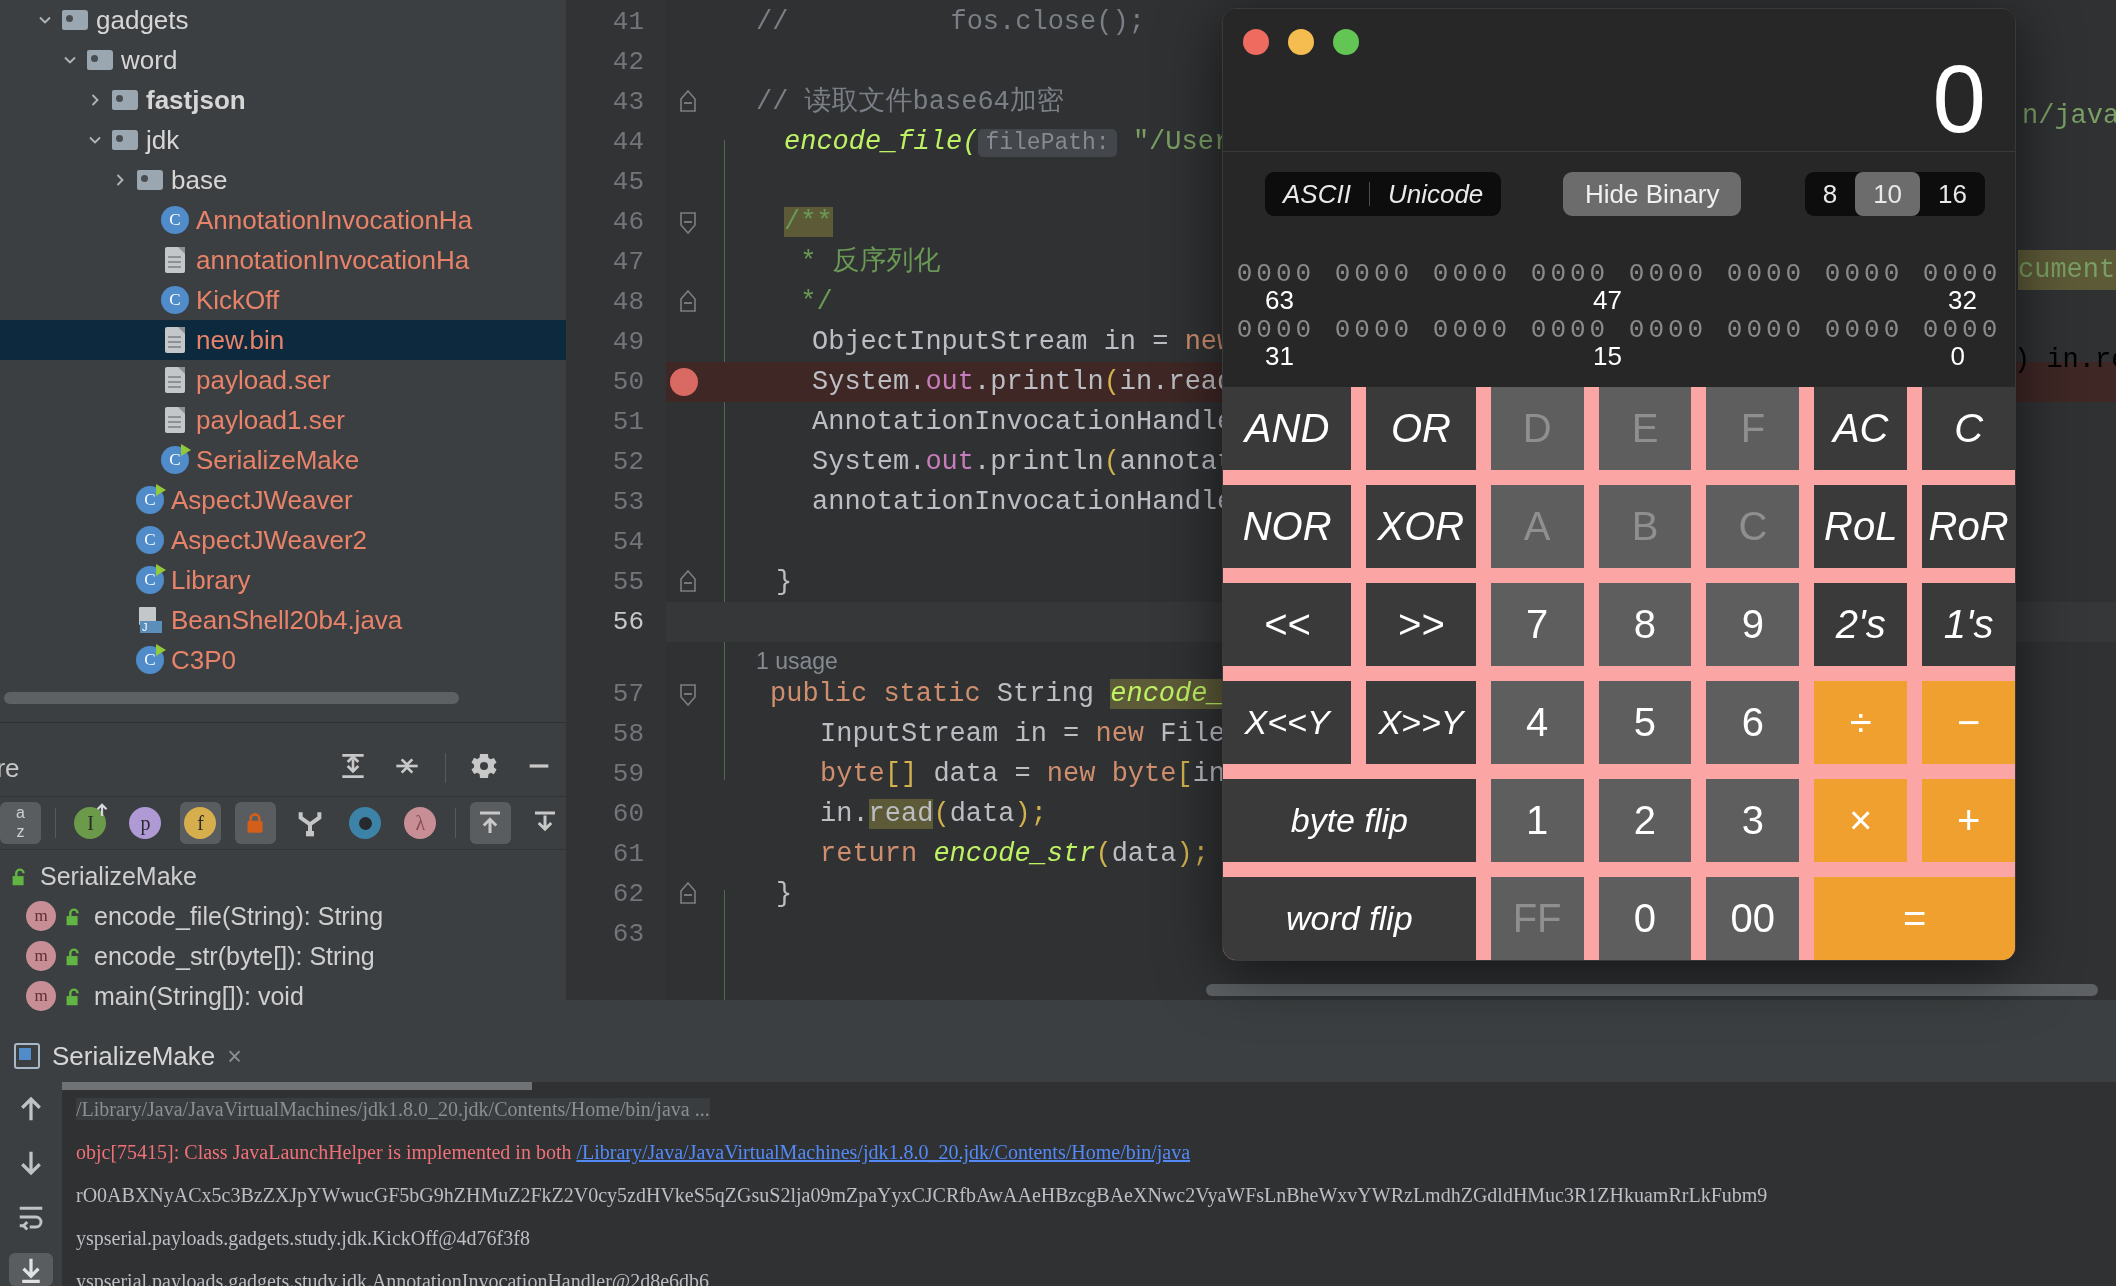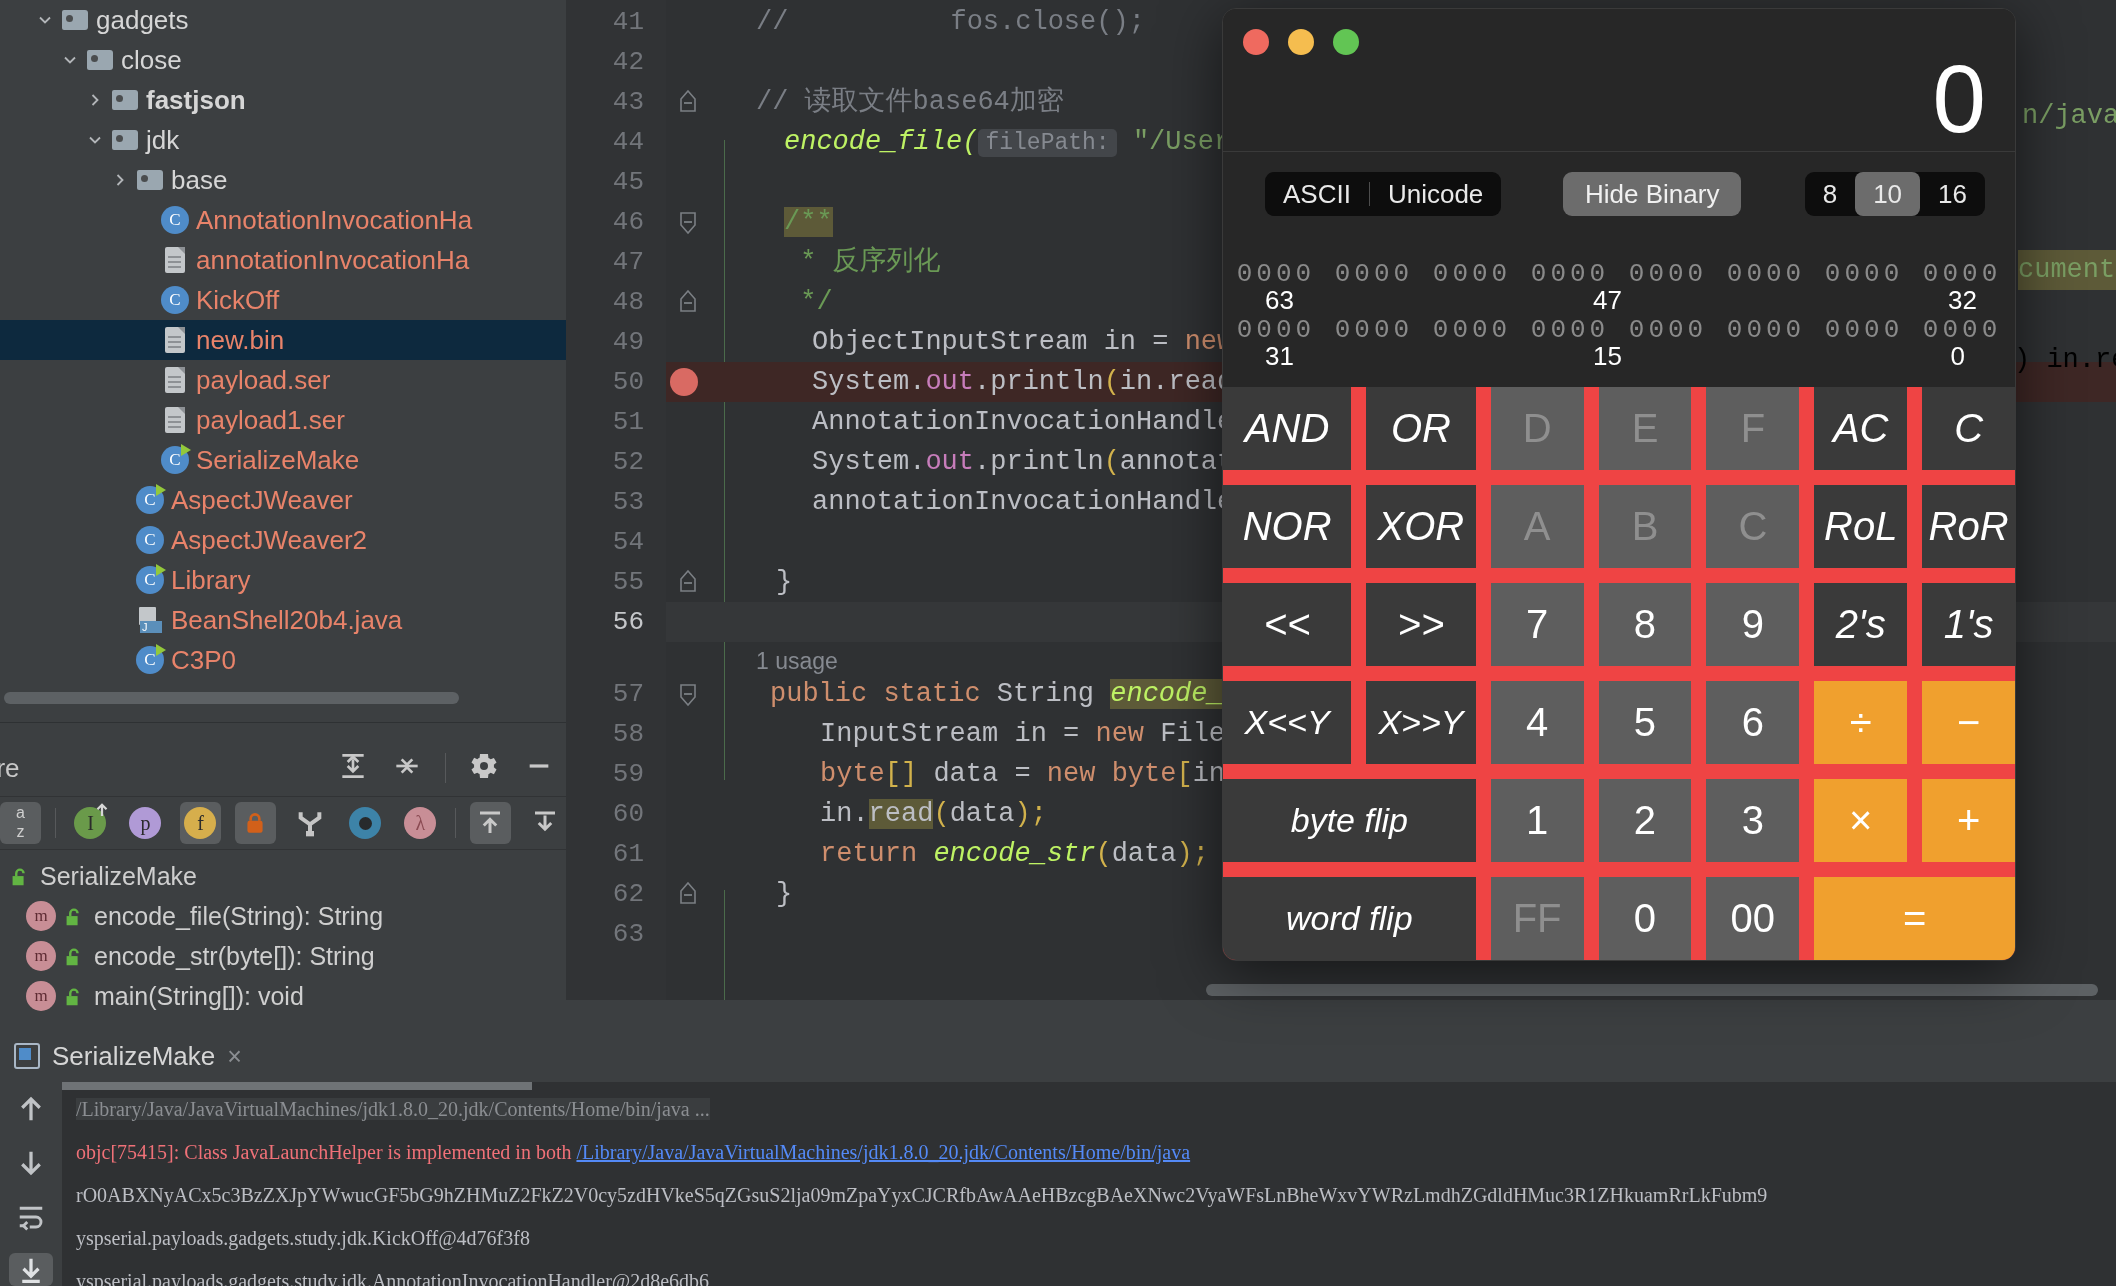--- a/index.html
+++ b/index.html
@@ -139,21 +139,21 @@
   .seg-sep { width:1px; height:24px; background:#4d4d4d; }
   .pill { position:absolute; background:#6c6c6c; border-radius:9px; height:44px; padding:0 22px;
       font-size:26px; color:#f0f0f0; line-height:44px; }
   .bits { position:absolute; left:0; right:0; }
   .bit-row { position:relative; height:56px; }
   .bit-nums { position:absolute; left:0; right:0; text-align:center; font-size:26px; color:#8a8a8a;
       font-family:"Liberation Mono", monospace; letter-spacing:4px; }
   .bit-lbl { position:absolute; font-size:26px; color:#ffffff; font-family:"Liberation Sans", sans-serif; }
   .keypad { position:absolute; left:0; right:0; top:378px; bottom:0; display:grid;
       grid-template-columns: 1.38fr 1.18fr 1fr 1fr 1fr 1fr 1fr;
-      grid-template-rows: repeat(6, 1fr); gap:15px; background:#ef4444; }
+      grid-template-rows: repeat(6, 1fr); gap:15px; background:#fca5a5; }
   .key { display:flex; align-items:center; justify-content:center; font-size:40px; color:#ffffff;
       background:#3a3a3a; font-family:"Liberation Sans", sans-serif; font-weight:400; }
   .key.num { background:#5e5e5e; }
   .key.dim { color:#8f8f8f; }
   .key.op { background:#f0a02e; }
   .key.small { font-size:34px; }
   .key.wide2 { grid-column: span 2; }
 </style>
 </head>
 <body>
@@ -176,21 +176,21 @@
           </div>
           <div class="tree-row" style="padding-left: 57px;">
             <span class="chev">
               <svg width="20" height="20" viewBox="0 0 24 24">
                 <path d="M6 9l6 6 6-6" stroke="#b3b6b9" stroke-width="2.2" fill="none"></path>
               </svg>
             </span>
             <span class="ico">
               <span class="folder-ico"></span>
             </span>
-            <span class="lbl folder">close</span>
+            <span class="lbl folder">word</span>
           </div>
           <div class="tree-row" style="padding-left: 82px; font-weight: bold;">
             <span class="chev">
               <svg width="20" height="20" viewBox="0 0 24 24">
                 <path d="M9 6l6 6-6 6" stroke="#b3b6b9" stroke-width="2.2" fill="none"></path>
               </svg>
             </span>
             <span class="ico">
               <span class="folder-ico"></span>
             </span>
@@ -617,21 +617,21 @@
   <div class="calc">
     <div class="calc-title">
       <div class="traffic">
         <span class="tl r"></span>
         <span class="tl y"></span>
         <span class="tl g"></span>
       </div>
       <div class="calc-display">0</div>
 
       <div class="calc-modes">
-        <div class="seg" style="left:42px; top:20px;">
+        <div class="seg" style="left:42px; top:20px;font-style:italic;">
           <span class="seg-item">ASCII</span>
           <span class="seg-sep"></span>
           <span class="seg-item">Unicode</span>
         </div>
         <div class="pill" style="left:340px; top:20px;">Hide Binary</div>
         <div class="seg" style="right:30px; top:20px;">
           <span class="seg-item">8</span>
           <span class="seg-item sel">10</span>
           <span class="seg-item">16</span>
         </div>

